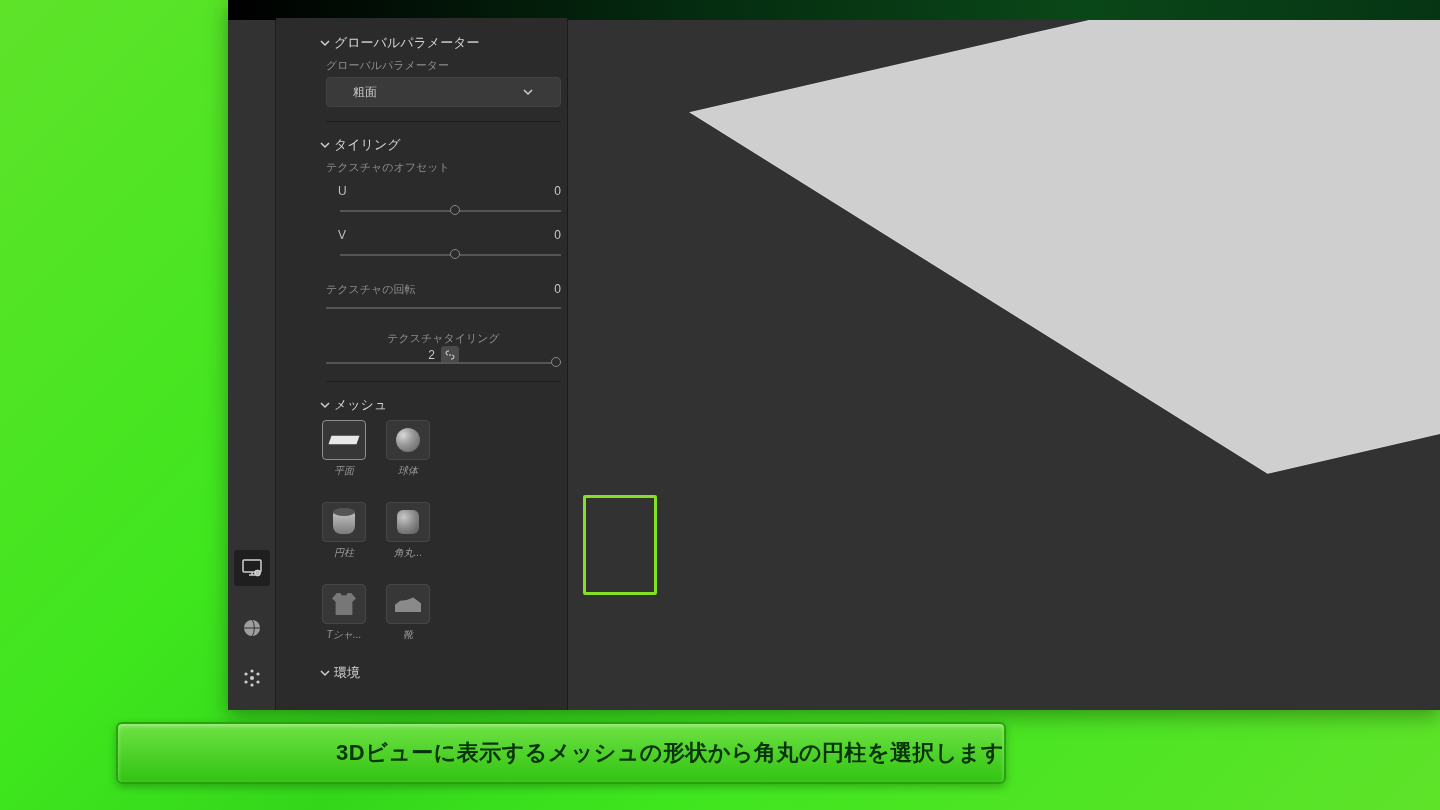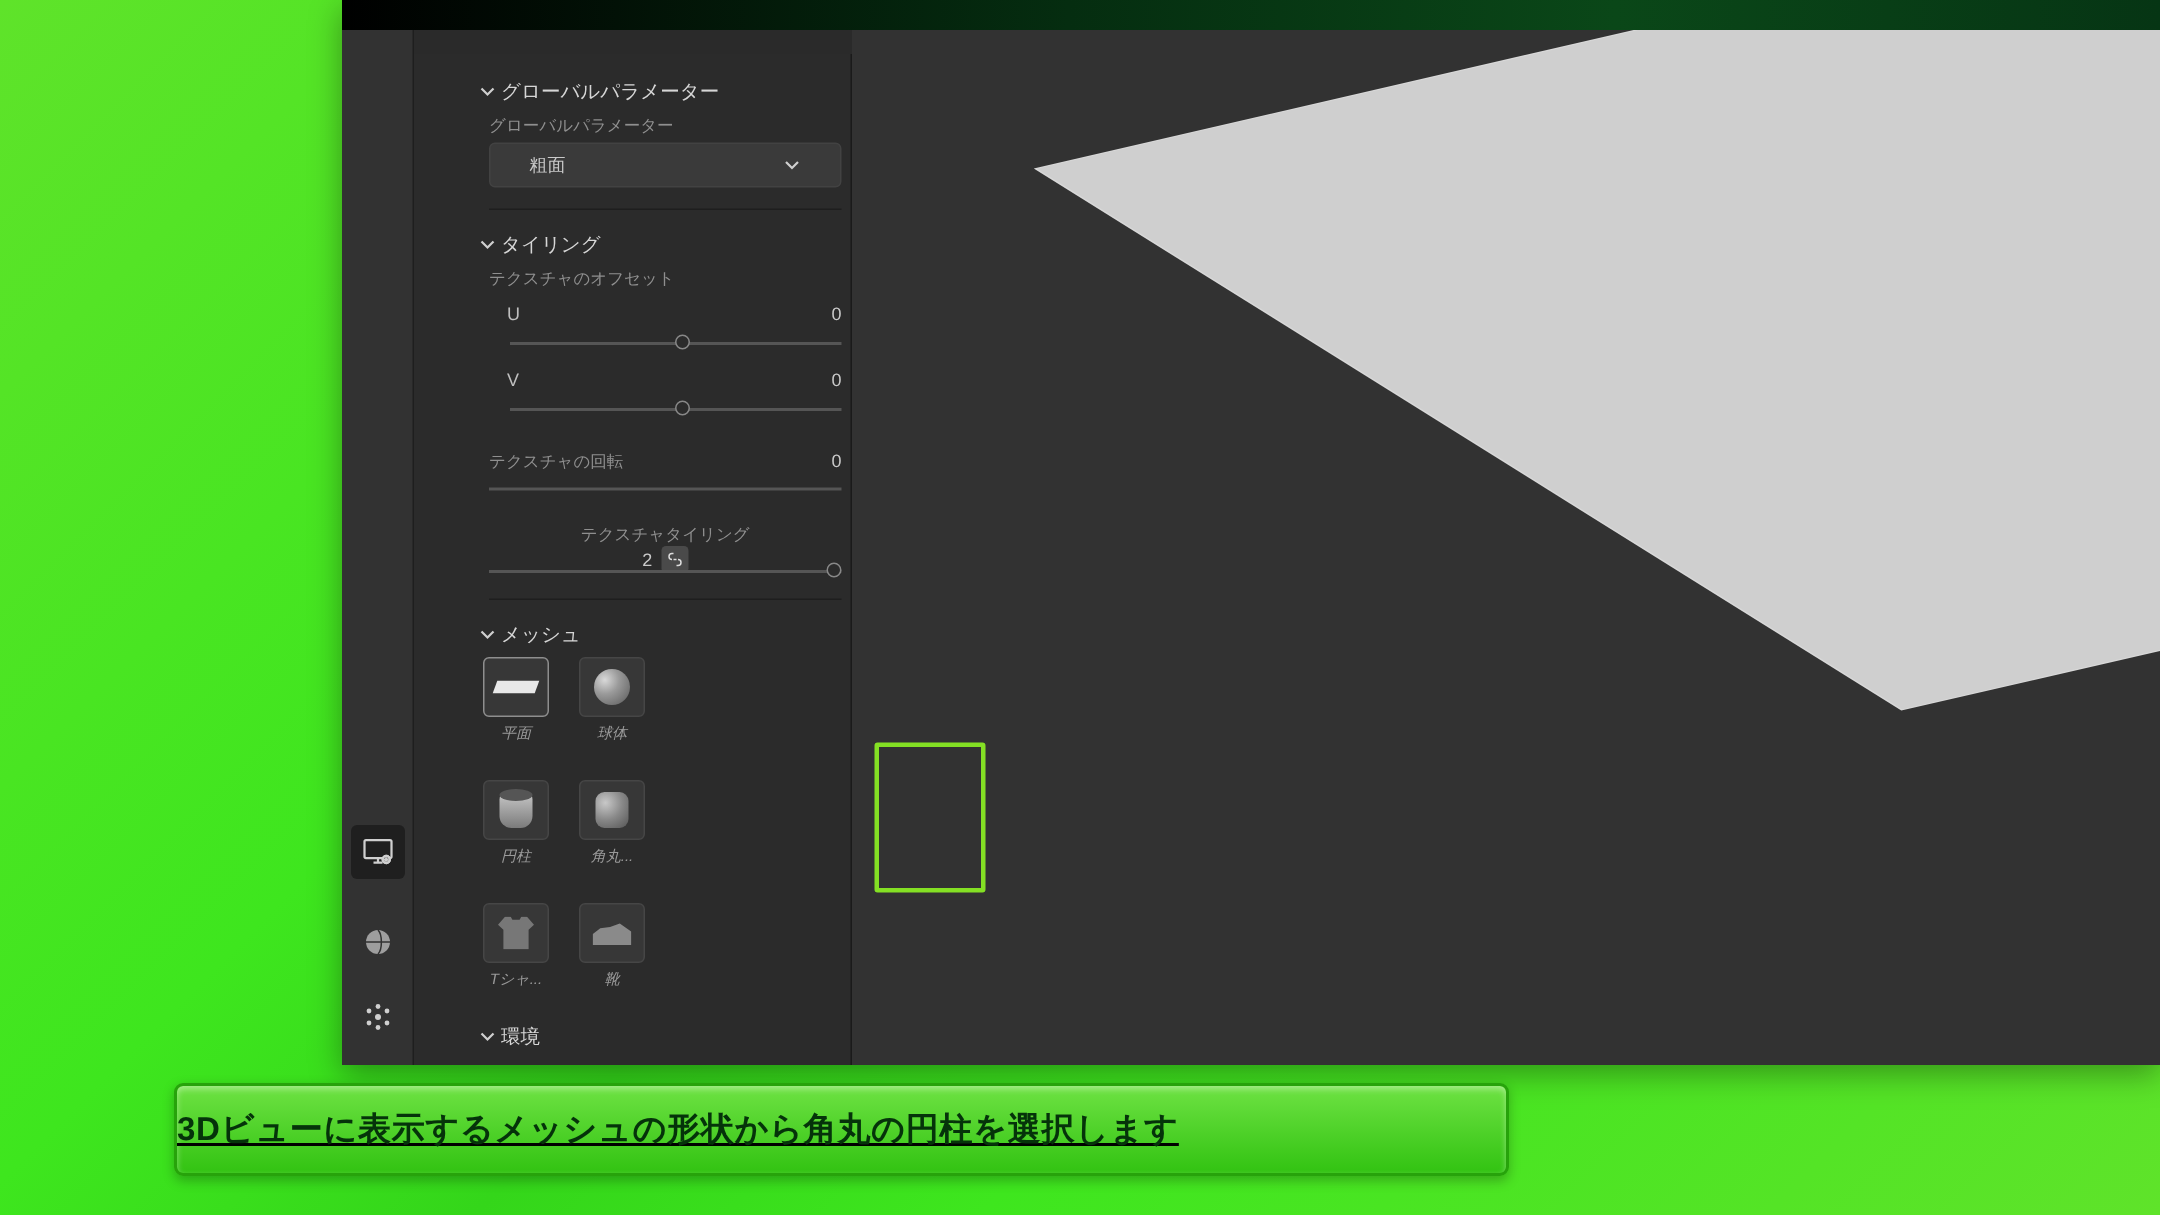--- a/index.html
+++ b/index.html
@@ -60,21 +60,21 @@
     border-radius: 4px;
   }
   .toolbtn.active { background: #1f1f1f; }
   #tool-monitor { top: 530px; }
   #tool-globe  { top: 590px; }
   #tool-effects{ top: 640px; }
 
   
   #props {
     position: absolute;
-    left: 48px; top: 36px; width: 292px; bottom: 0;
+    left: 48px; top: 18px; width: 292px; bottom: 0;
     background: #2b2b2b;
     border-right: 1px solid #1a1a1a;
     color: #cfcfcf;
     font-size: 12px;
     padding: 10px 6px 10px 10px;
     overflow: hidden;
   }
   #props-inner {
     margin-left: 40px;
     width: 235px;
@@ -198,21 +198,21 @@
     position: absolute;
     left: 116px;
     right: 440px;
     bottom: 26px;
     height: 62px;
     width: 890px;
     border-radius: 6px;
     background: linear-gradient(180deg, #6ee243 0%, #32c312 100%);
     border: 2px solid #27a30b;
     box-shadow: inset 0 2px 4px rgba(255,255,255,0.4), 0 3px 8px rgba(0,0,0,0.25);
-    display: flex; align-items: center; justify-content: flex-start; text-decoration: underline;
+    display: flex; align-items: center; justify-content: flex-end;
   }
   #caption-bar span {
     color: #05330a;
     font-weight: 700;
     font-size: 22px;
     letter-spacing: 0.5px;
   }
 
   
   .ic-plane   { width: 28px; height: 14px; background: #e8e8e8; transform: skewX(-20deg) scaleY(0.6); }

